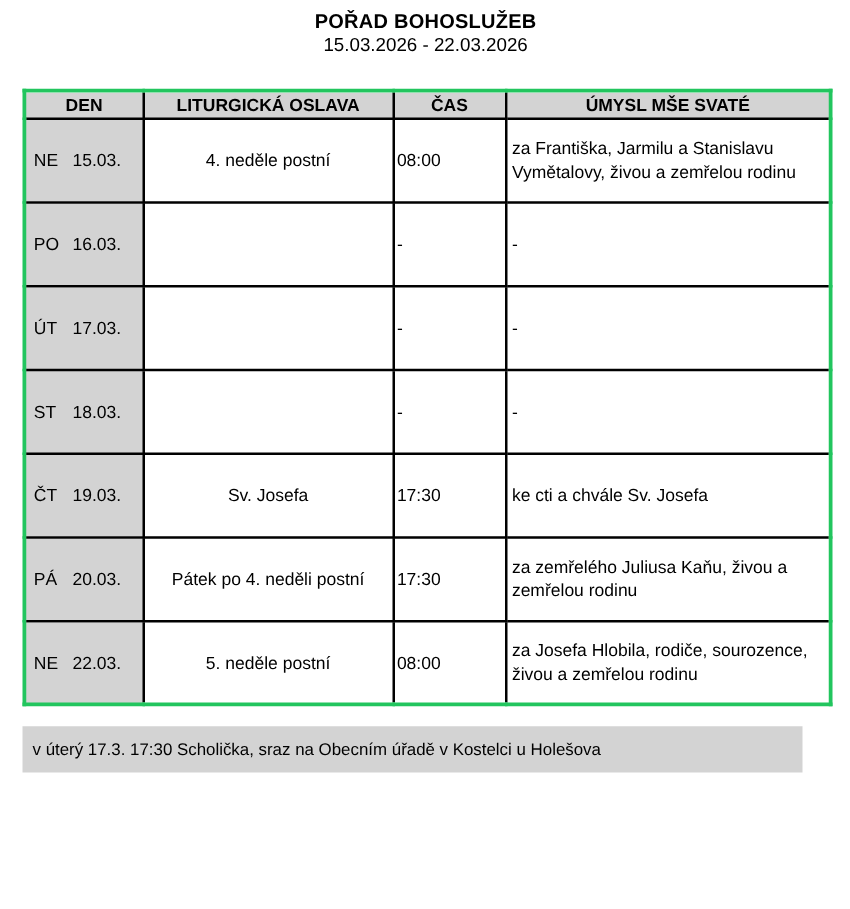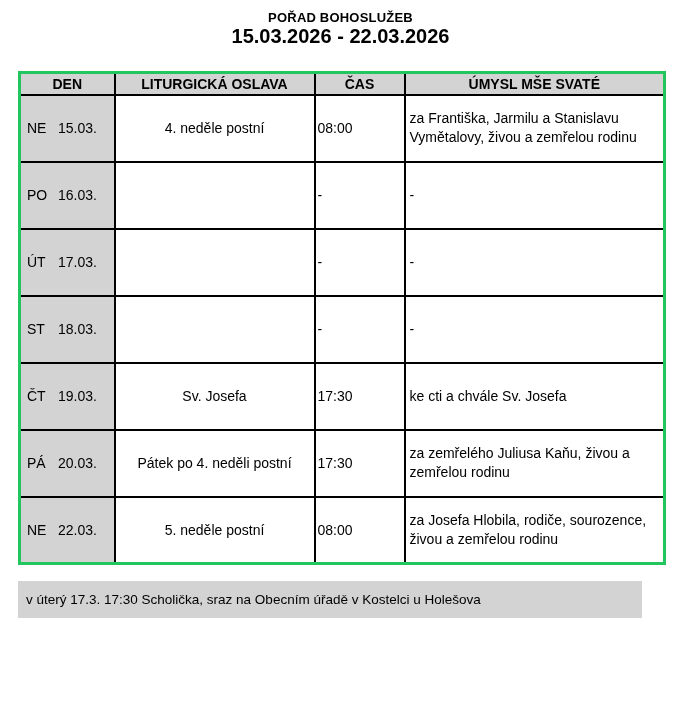--- a/index.html
+++ b/index.html
@@ -18,27 +18,27 @@
     height: 727px;
     padding: 8px 17px 0 18px;
     overflow: hidden;
   }
   
   .doc-header {
     text-align: center;
     line-height: 19px;
   }
   .title-line {
-    font-size: 13px;
+    font-size: 16px;
     font-weight: bold;
     letter-spacing: 0.2px;
   }
   .date-line {
-    font-size: 20px;
-    font-weight: bold;
+    font-size: 15px;
+    font-weight: normal;
   }
   
   table.schedule {
     margin-top: 25px;
     border-collapse: collapse;
     table-layout: fixed;
     width: 645px;
     border: 3px solid #22c55e;
   }
   table.schedule th,

